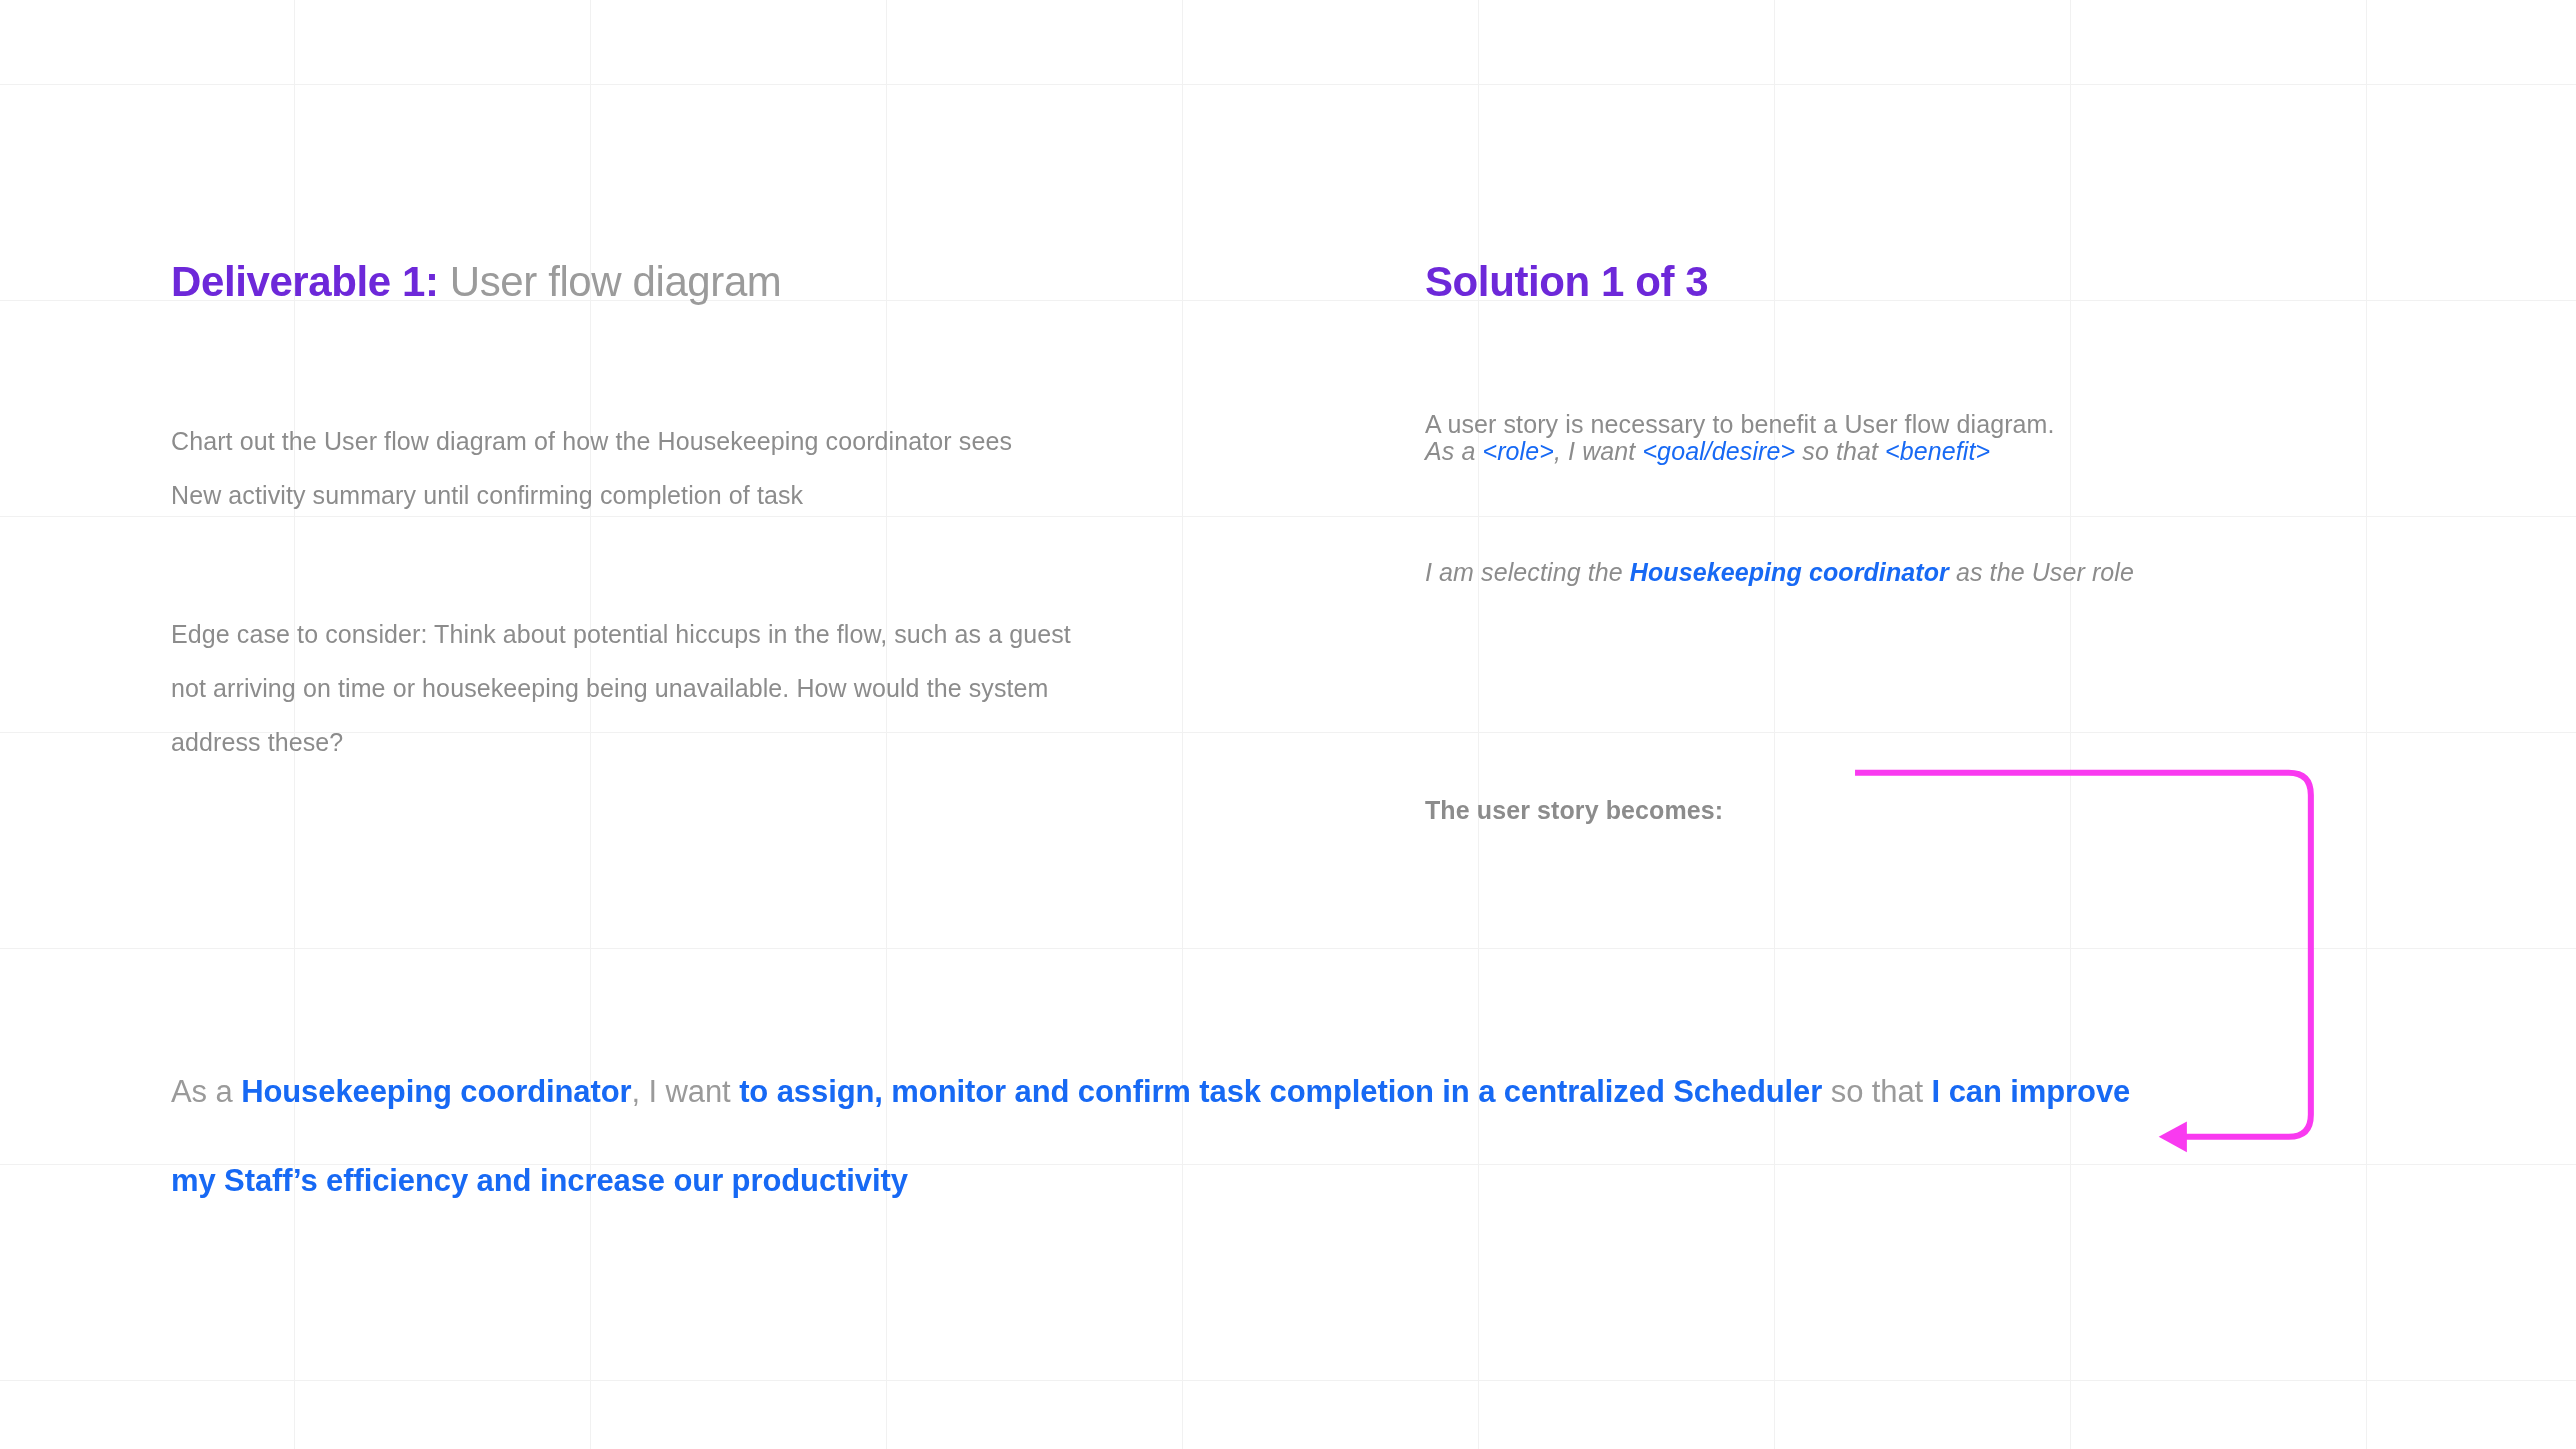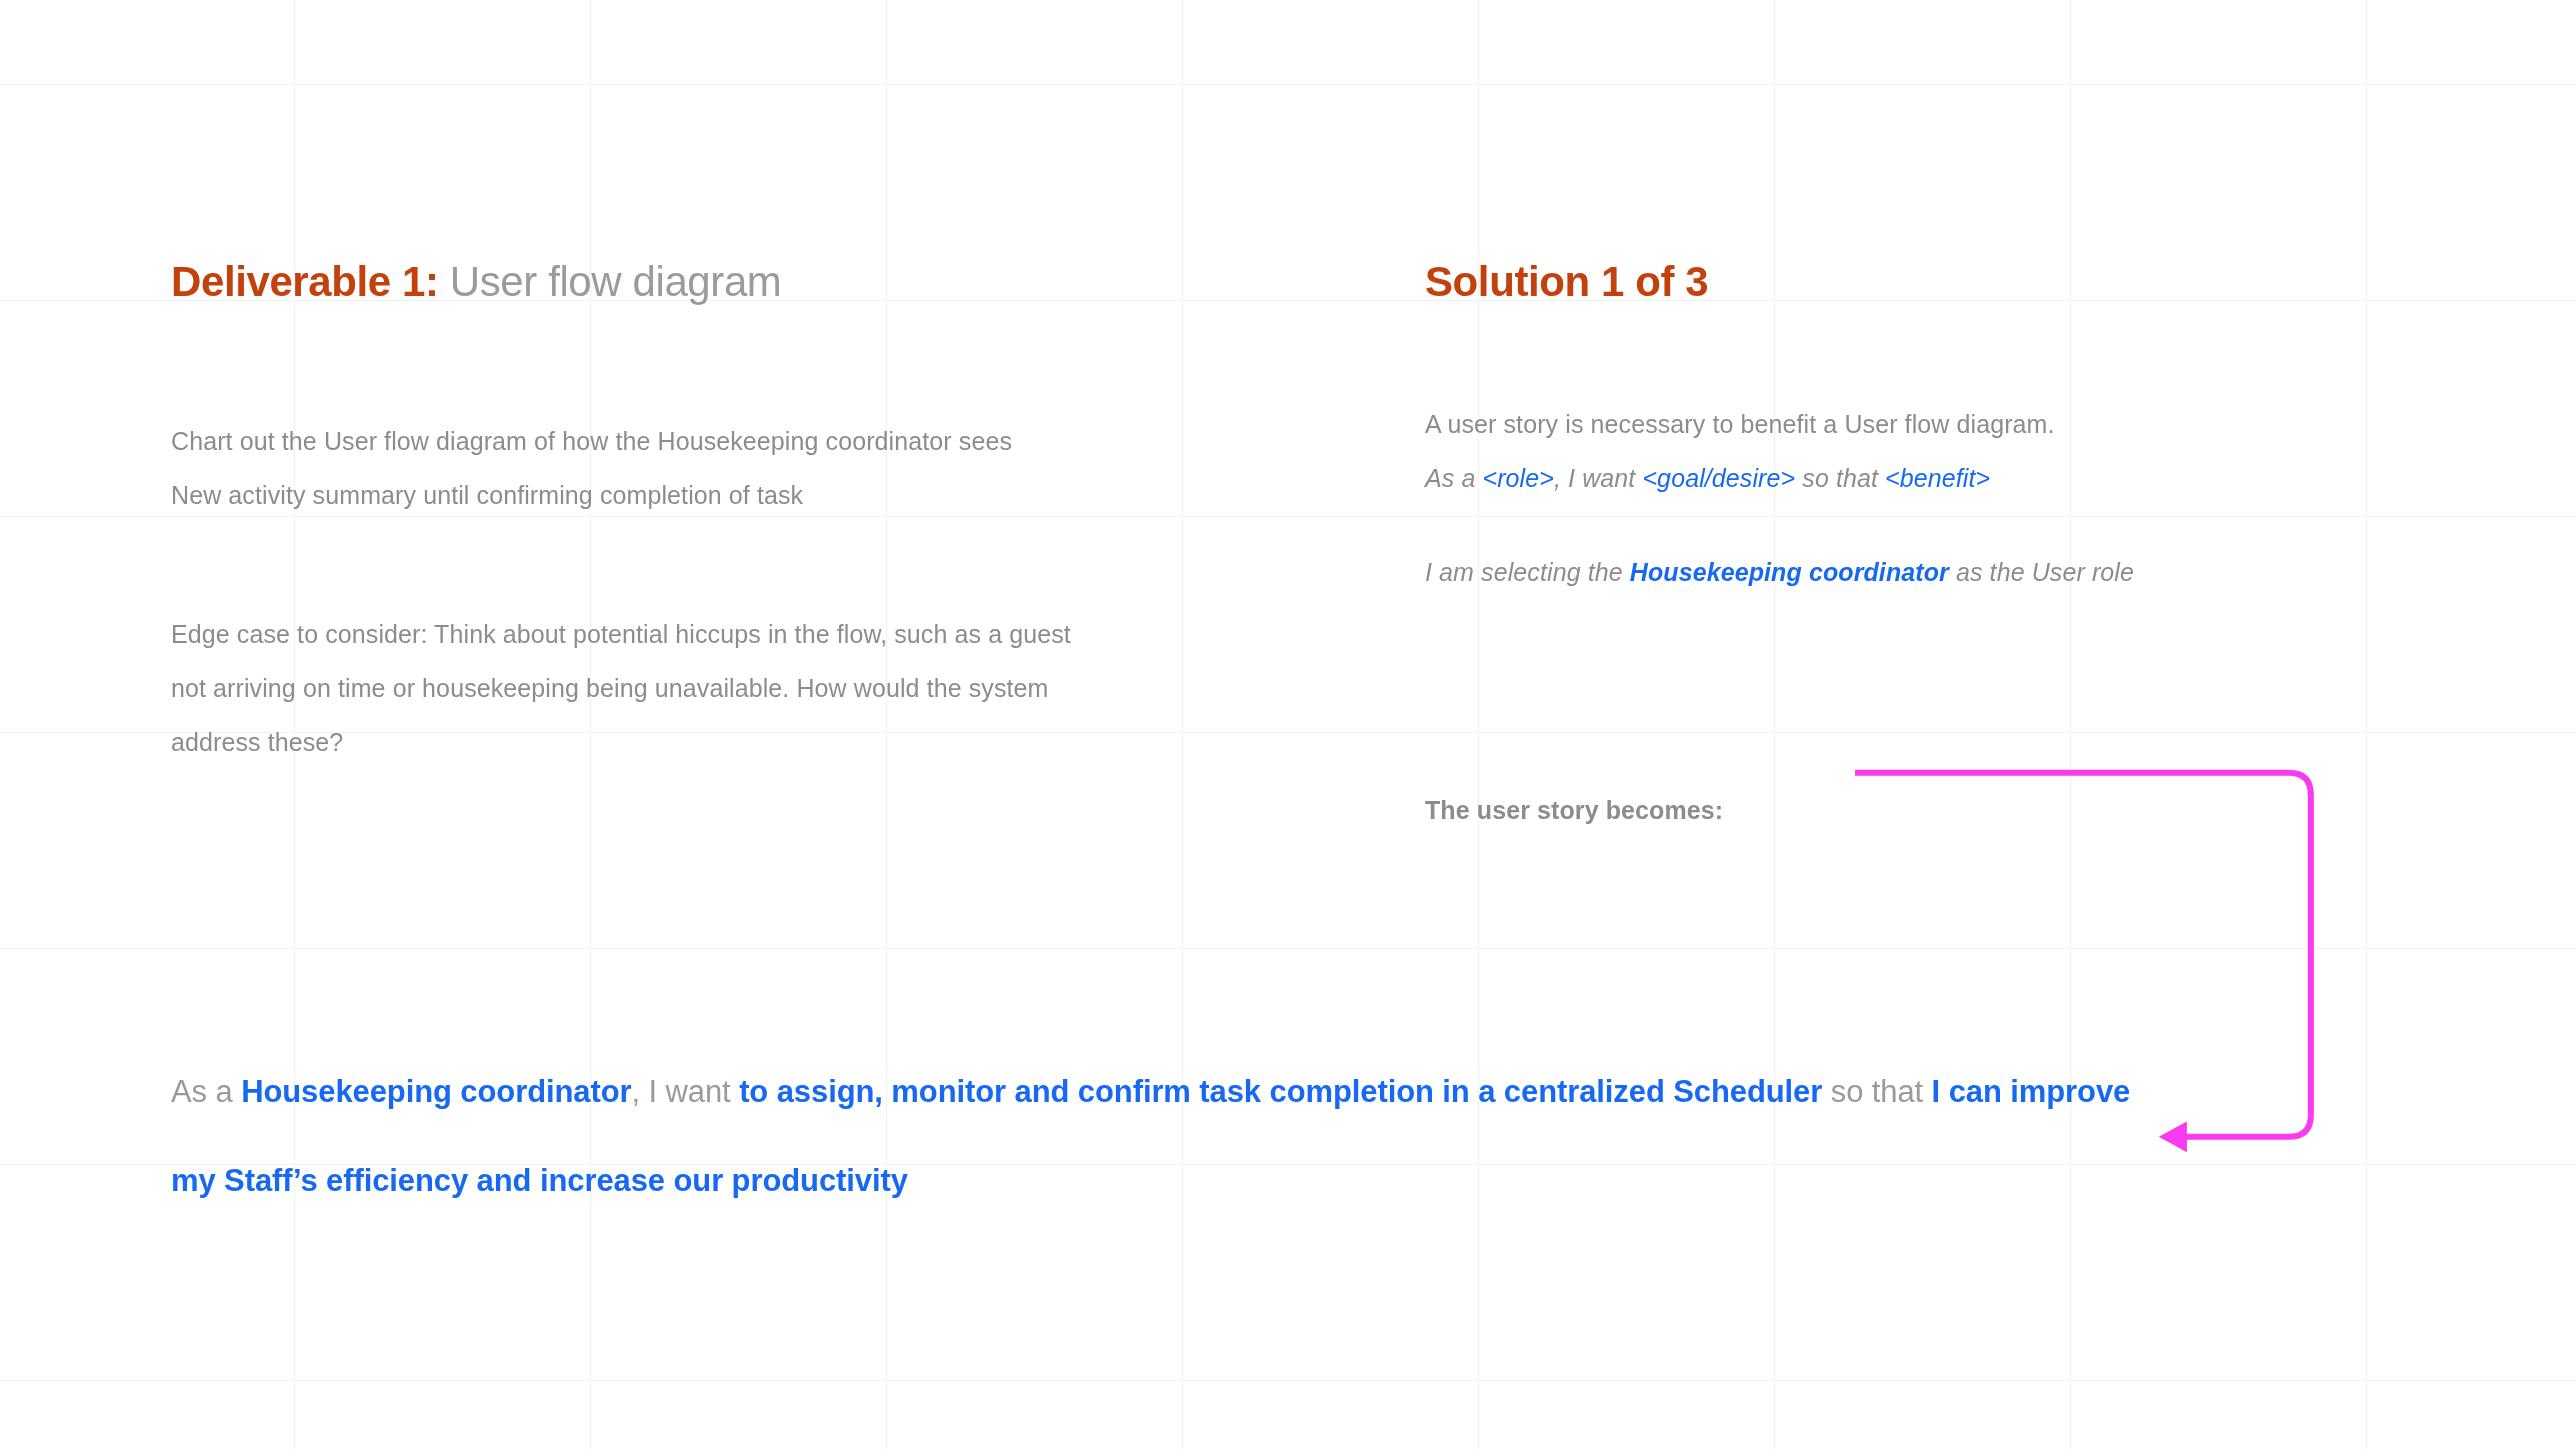--- a/index.html
+++ b/index.html
@@ -45,37 +45,37 @@
   .heading {
     position: absolute;
     font-size: 42px;
     line-height: 1.15;
     letter-spacing: -0.4px;
     white-space: nowrap;
   }
   #deliverable-heading { top: 258px; }
   #solution-heading    { top: 258px; }
 
-  .h-strong { font-weight: 700; color: #c2410c; }
+  .h-strong { font-weight: 700; color: #6d28d9; }
   .h-light  { font-weight: 400; color: #9b9b9b; margin-top: 19px; }
 
   
   .para {
     position: absolute;
     font-size: 25px;
     line-height: 54px;
     color: #8c8c8c;
     font-weight: 400;
     letter-spacing: 0.1px;
   }
   #deliverable-para-1 { top: 414px;  width: 872px; }
   #deliverable-para-2 { top: 607px;  width: 926px; }
 
   #solution-intro      { top: 397px;  width: 899px; }
-  #solution-template   { top: 451px;  width: 899px; font-style: italic; }
+  #solution-template   { top: 424px;  width: 899px; font-style: italic; }
   #solution-role-para  { top: 545px;  width: 885px; font-style: italic; }
   #solution-becomes    { top: 783px; width: 604px; font-weight: bold; }
 
   .blue      { color: #1769f4; }
   .blue-bold { color: #1769f4; font-weight: 700; }
 
   
   #user-story-final {
     position: absolute;
     left: 171px;

